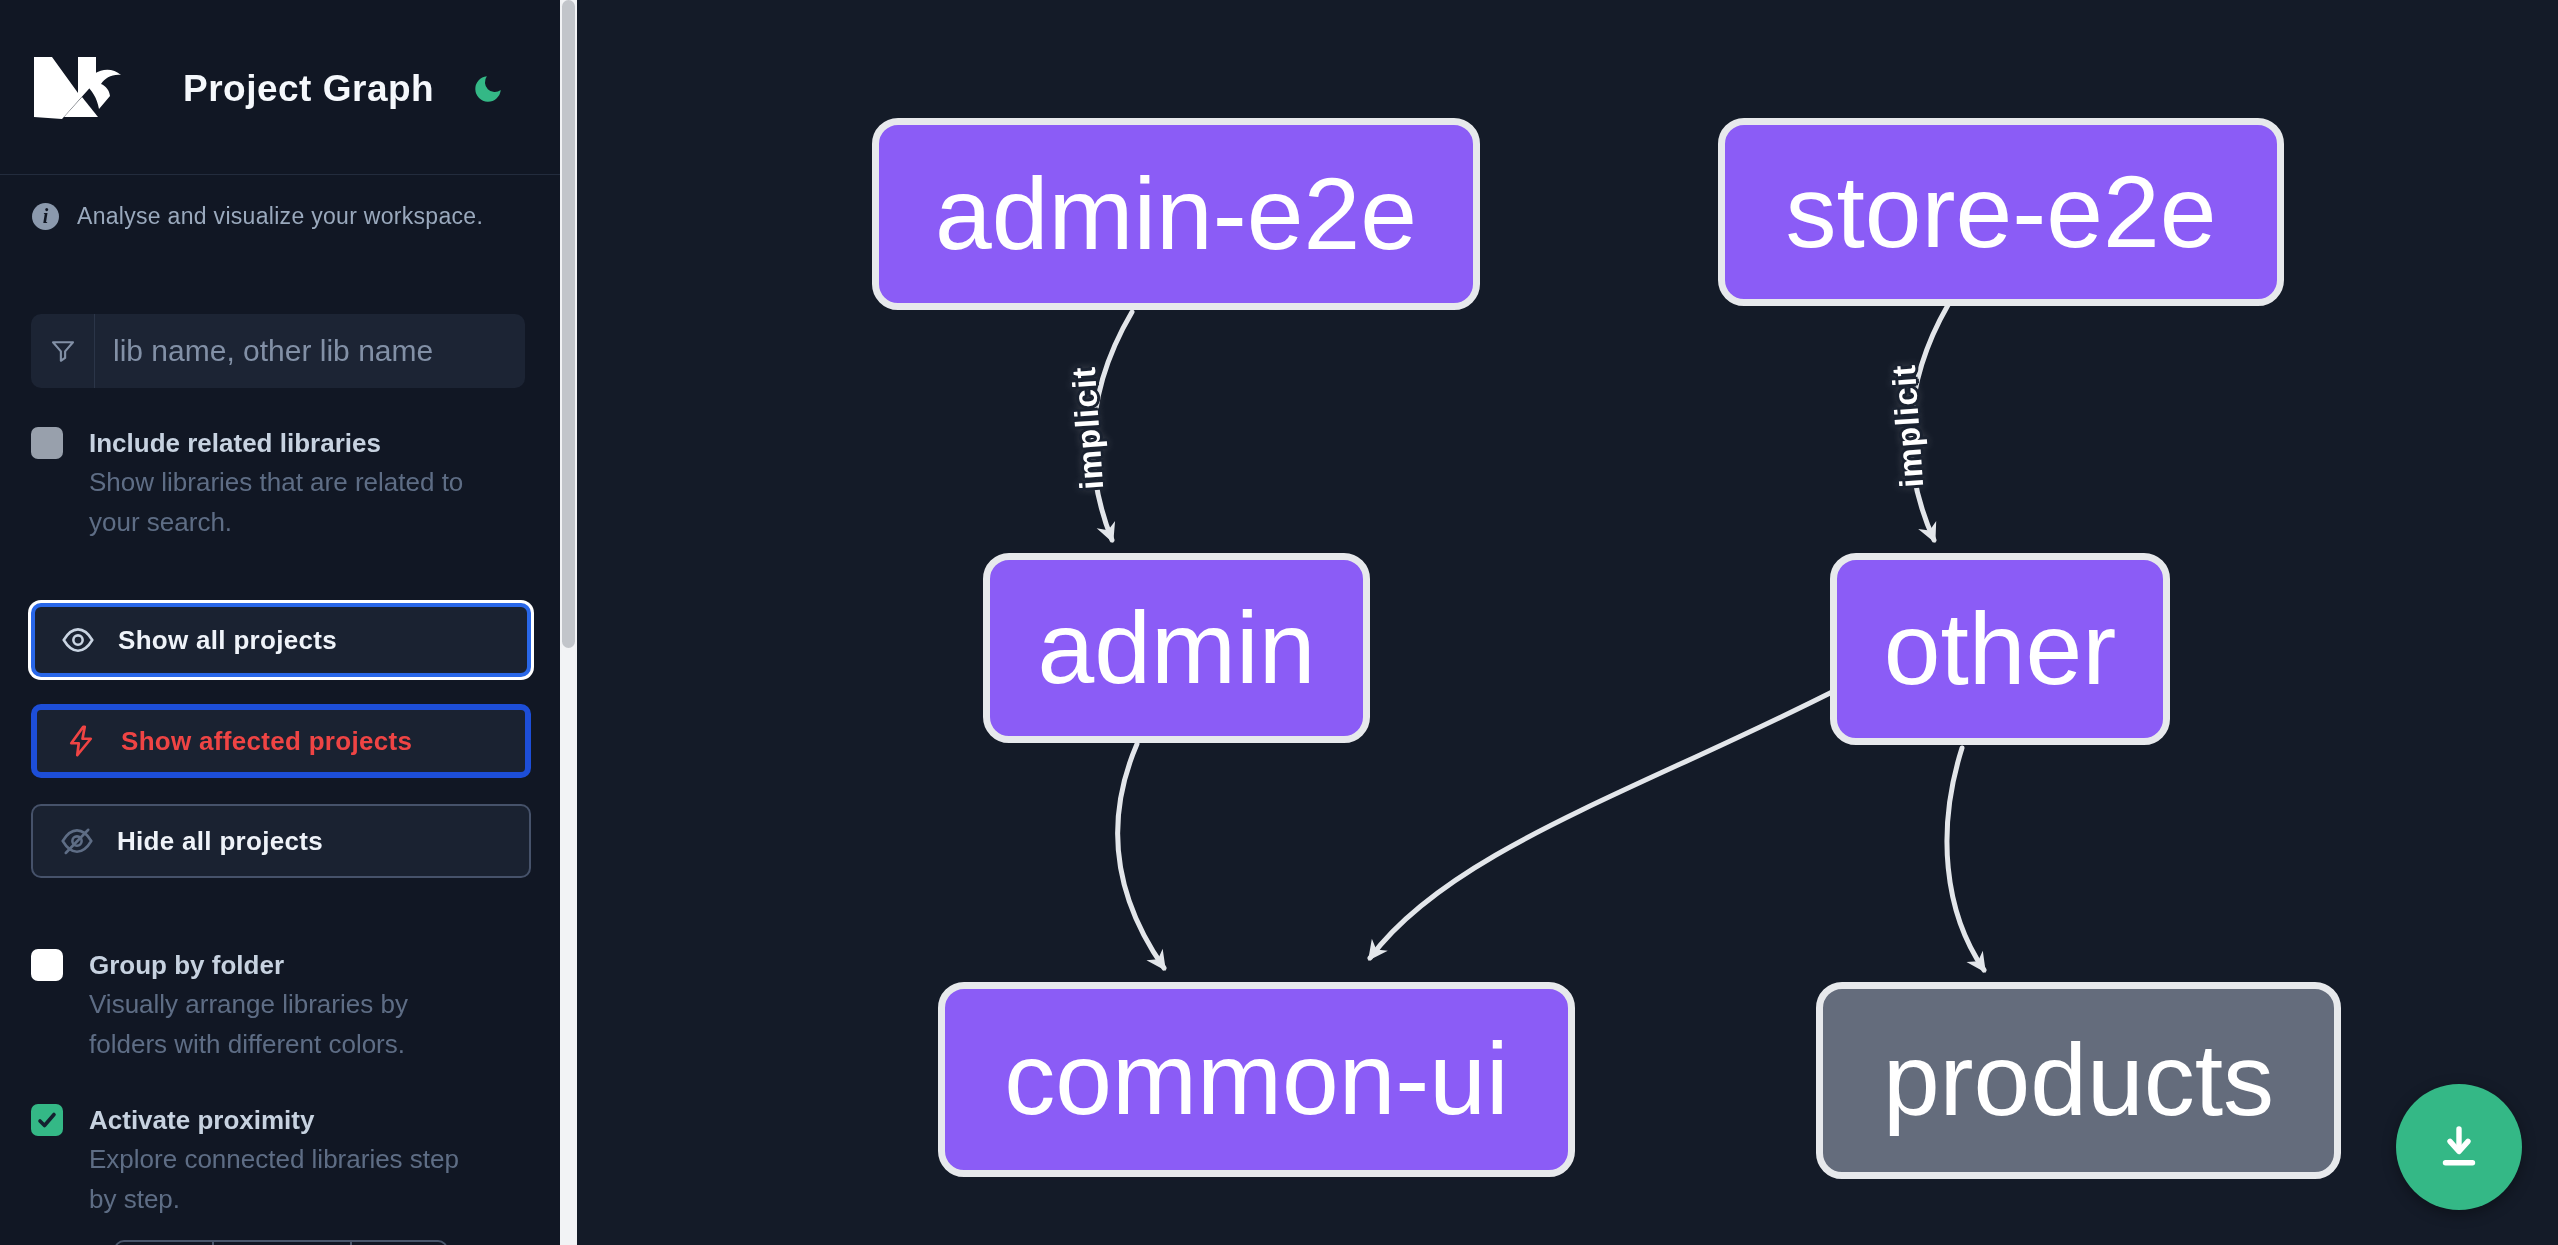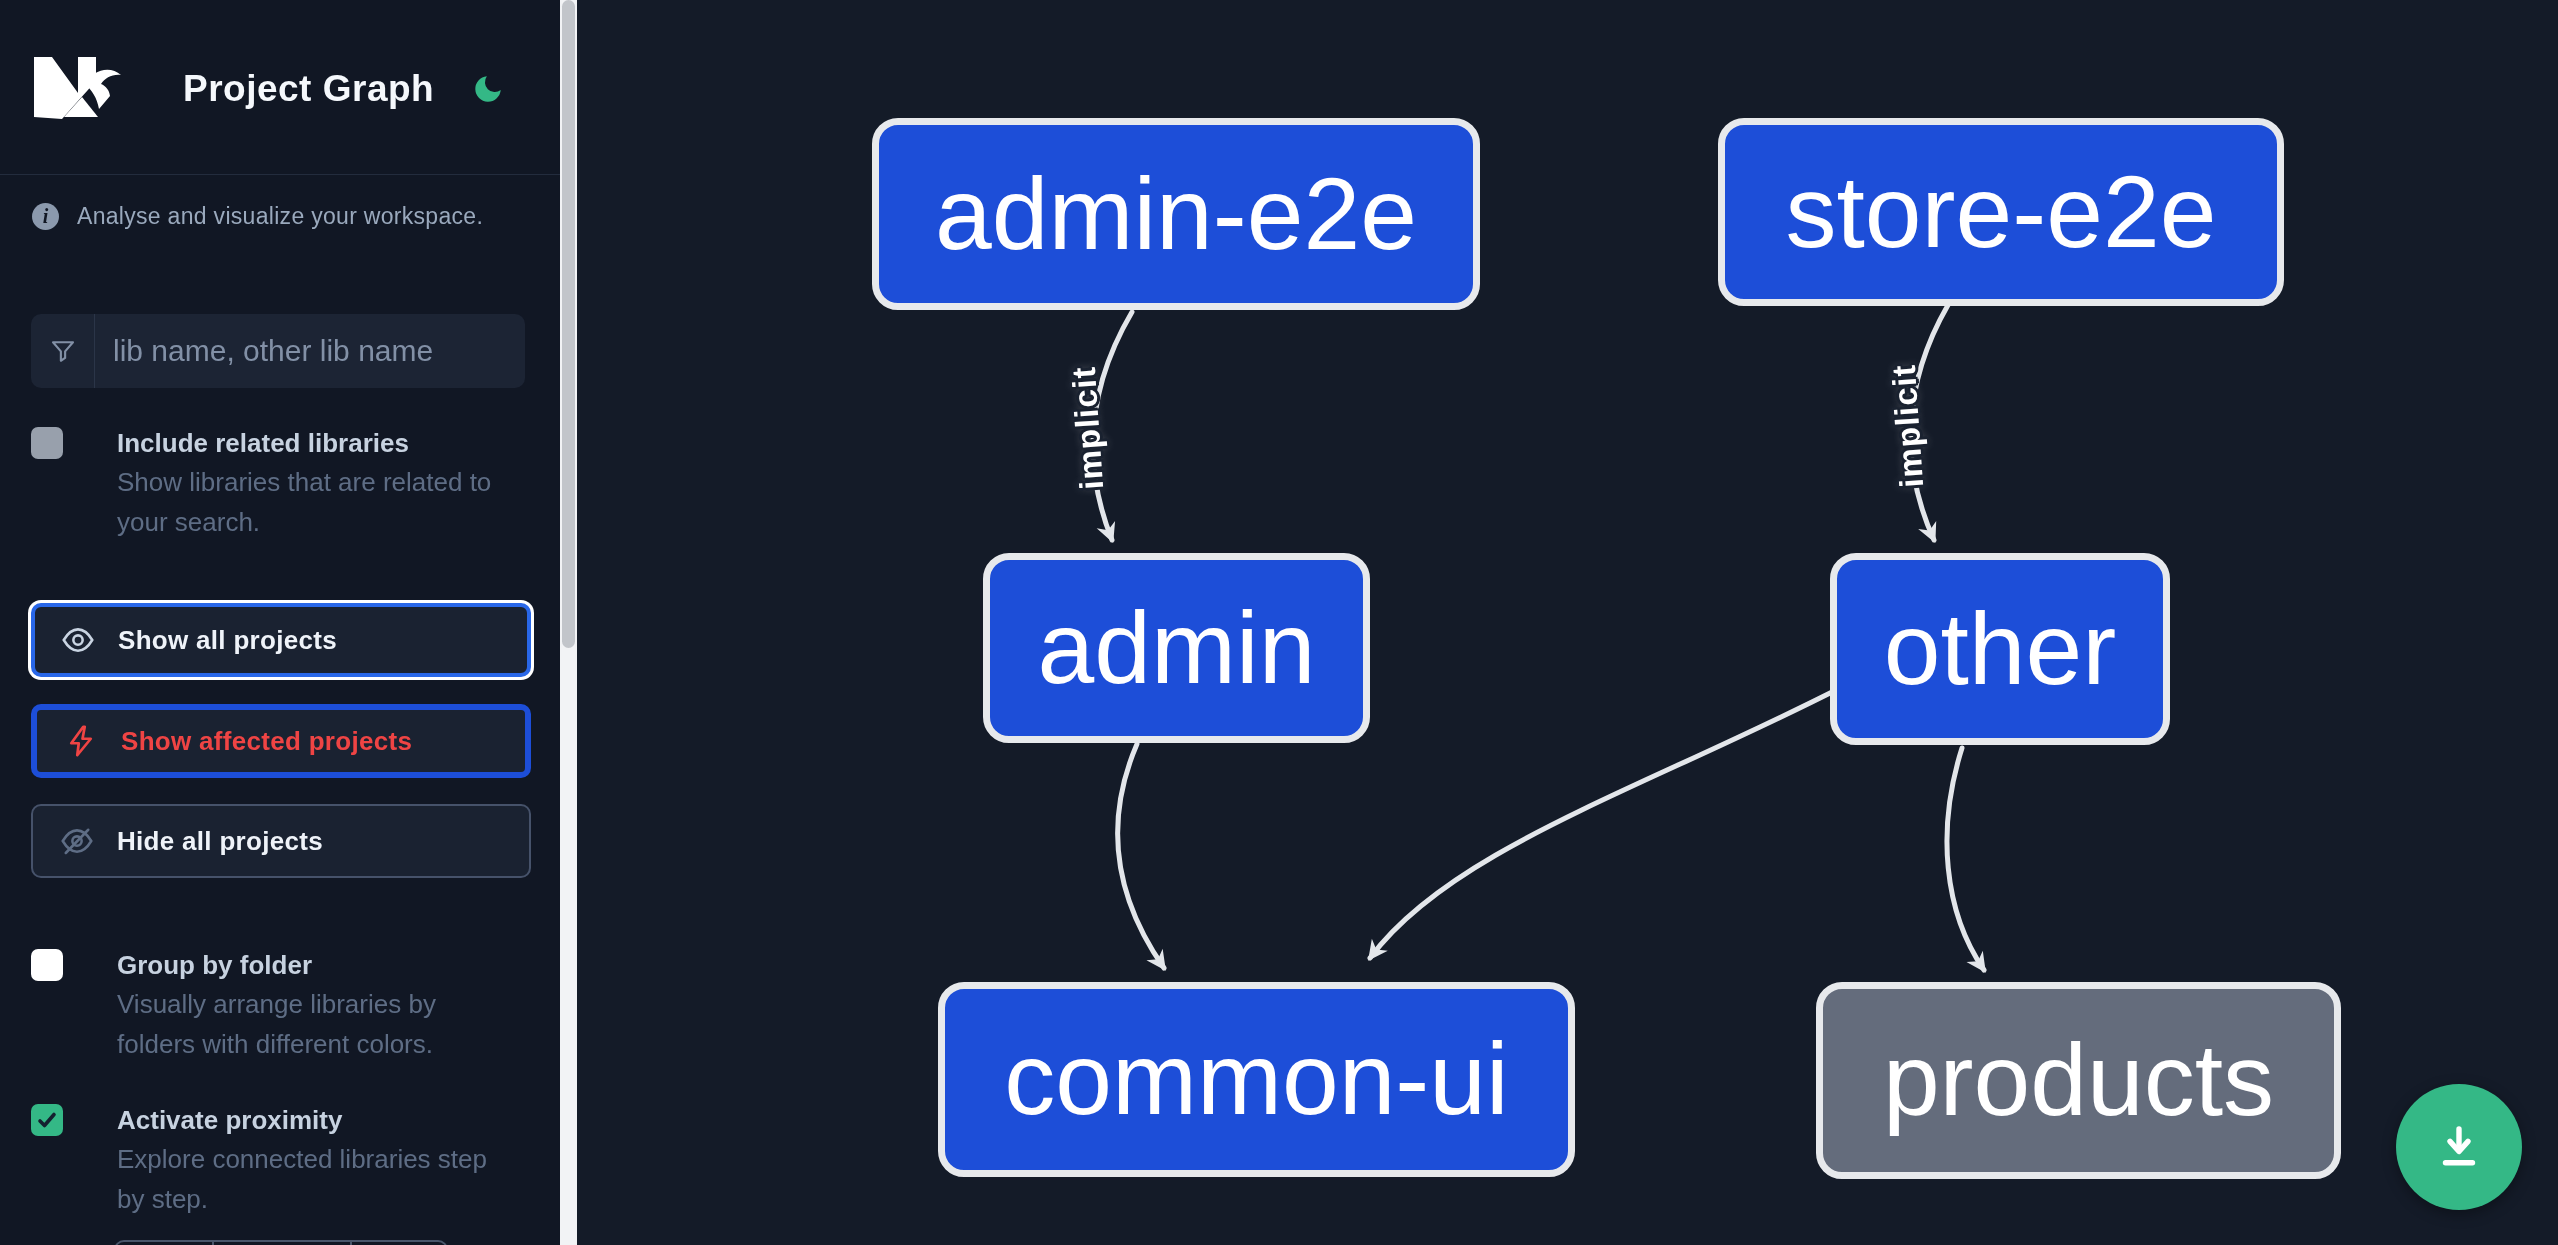--- a/index.html
+++ b/index.html
@@ -9,21 +9,21 @@
   
   #canvas { position:absolute; inset:0; background:#141B28; }
   #edges { position:absolute; left:0; top:0; z-index:1; }
   .node {
     position:absolute; z-index:3;
     display:flex; align-items:center; justify-content:center;
     border:7px solid #E7E9EC; border-radius:26px;
     color:#FFFFFF; font-size:102px; font-weight:400; letter-spacing:0;
     cursor:pointer; user-select:none;
   }
-  .node.affected { background:#1d4ed8;text-align:right; }
+  .node.affected { background:#8b5cf6;text-align:right; }
   .node.plain    { background:#646C7C; }
   .edge-label {
     position:absolute; z-index:2;
     transform:translate(-50%,-50%) rotate(-94deg);
     font-size:33px; font-weight:700; color:#FFFFFF; letter-spacing:1px;
     text-shadow:-3px 0 #1A2230, 3px 0 #1A2230, 0 -3px #1A2230, 0 3px #1A2230,
                 -2px -2px #1A2230, 2px -2px #1A2230, -2px 2px #1A2230, 2px 2px #1A2230,
                 0 0 10px rgba(255,255,255,.35);
     white-space:nowrap;
   }
@@ -56,21 +56,21 @@
     position:absolute; left:31px; top:314px; width:494px; height:74px;
     background:#1C2434; border-radius:10px; display:flex; align-items:stretch; overflow:hidden;
   }
   .search .funnel { width:64px; display:flex; align-items:center; justify-content:center; border-right:1px solid #2B3548; flex:none; }
   .search input {
     flex:1; background:transparent; border:none; outline:none;
     padding:0 18px; font-size:30px; color:#E2E8F0; font-family:"Liberation Sans", sans-serif;
   }
   .search input::placeholder { color:#8290A6; }
 
-  .opt { position:absolute; left:31px; display:flex;gap:28px; }
+  .opt { position:absolute; left:31px; display:flex; }
   .cbx { width:32px; height:32px; border-radius:7px; margin-top:3px; flex:none; cursor:pointer;
          display:flex; align-items:center; justify-content:center; }
   .cbx-gray  { background:#98A0AC; }
   .cbx-white { background:#FFFFFF; }
   .cbx-green { background:#34B886; }
   .opt-text  { margin-left:26px; }
   .opt-label { font-size:26px; font-weight:700; color:#C7D2E0; line-height:38px; }
   .opt-desc  { font-size:26px; font-weight:400; color:#5E6D85; line-height:40px; max-width:390px; margin-top:0; }
 
   .act {

